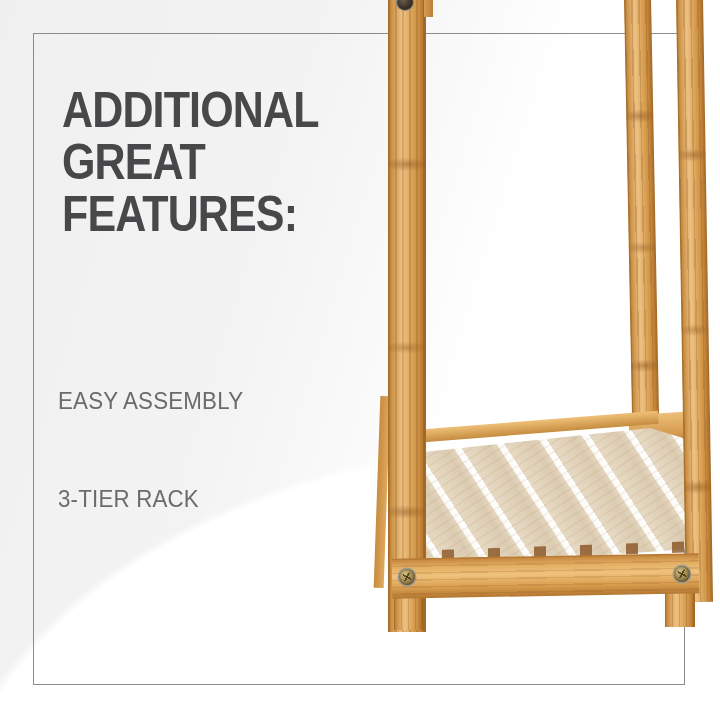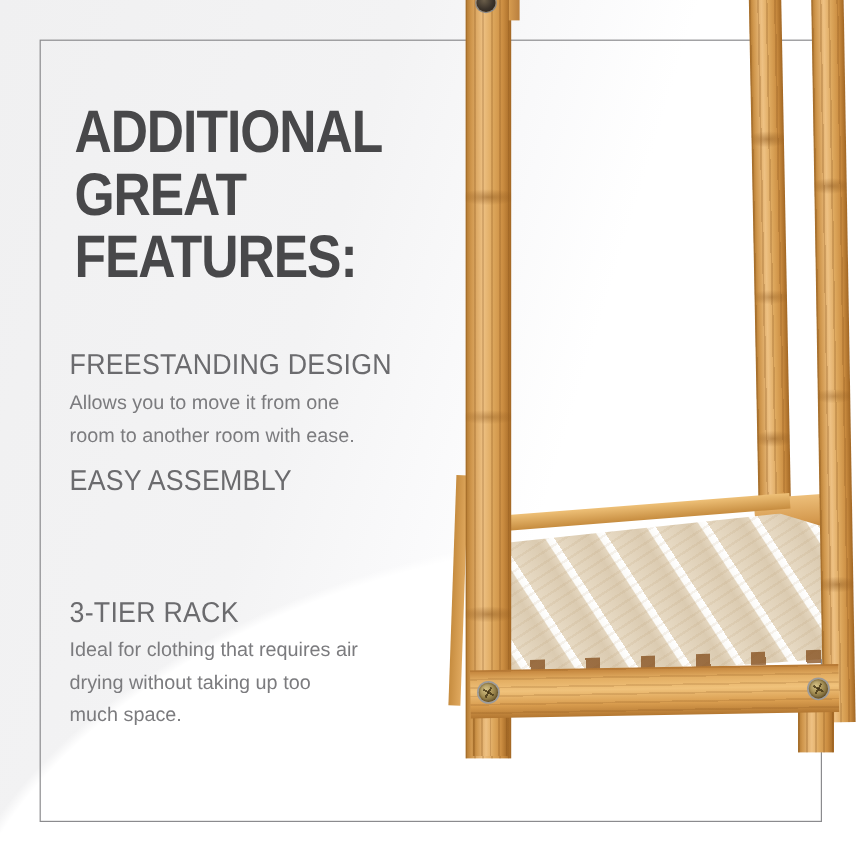--- a/index.html
+++ b/index.html
@@ -16,21 +16,21 @@
   .frame{position:absolute;left:33px;top:33px;width:652px;height:652px;z-index:1;
          border:1.5px solid #8b8b8e;box-sizing:border-box;}
 
   
   .copy{position:absolute;inset:0;z-index:2;}
   .heading{position:absolute;left:62px;top:84px;margin:0;
            font-weight:700;font-size:50px;line-height:52px;letter-spacing:-1px;
            color:#48484a;white-space:pre-line;
            transform:scaleX(.86);transform-origin:left top;}
   .feature{position:absolute;left:58px;width:320px;}
-  .f1{top:290px}.f2{top:386px}.f3{top:496px}
+  .f1{top:290px}.f2{top:386px}.f3{top:484px}
   .feature h2{margin:0 0 3px 0;font-weight:400;font-size:24px;line-height:30px;
               letter-spacing:.2px;color:#6b6b6e;
               transform:scaleX(.93);transform-origin:left top;white-space:nowrap;}
   .feature p{margin:0;font-weight:400;font-size:16.5px;line-height:27px;
              color:#7b7b7e;white-space:pre-line;}
 
   
   .photo{position:absolute;inset:0;z-index:3;}
   .photo *{position:absolute;box-sizing:border-box;}
   .wood{background:
@@ -91,35 +91,27 @@
 
   <div class="bg"></div>
 
   <div class="frame"></div>
 
   <div class="copy">
     <h1 class="heading">ADDITIONAL
 GREAT
 FEATURES:</h1>
 
-    <section class="feature f1">
-      <h2>FREESTANDING DESIGN</h2>
-      <p>Allows you to move it from one
-room to another room with ease.</p>
-    </section>
 
     <section class="feature f2">
       <h2>EASY ASSEMBLY</h2>
     </section>
 
     <section class="feature f3">
       <h2>3-TIER RACK</h2>
-      <p>Ideal for clothing that requires air
-drying without taking up too
-much space.</p>
     </section>
   </div>
 
   <div class="photo">
     <div class="sliver-left"></div>
     <div class="post-back-right wood knuckles"></div>
     <div class="rail-rightside"></div>
     <div class="shelf"></div>
     <div class="shelf-edge-back"></div>
     <div class="shelf-mortises"></div>

